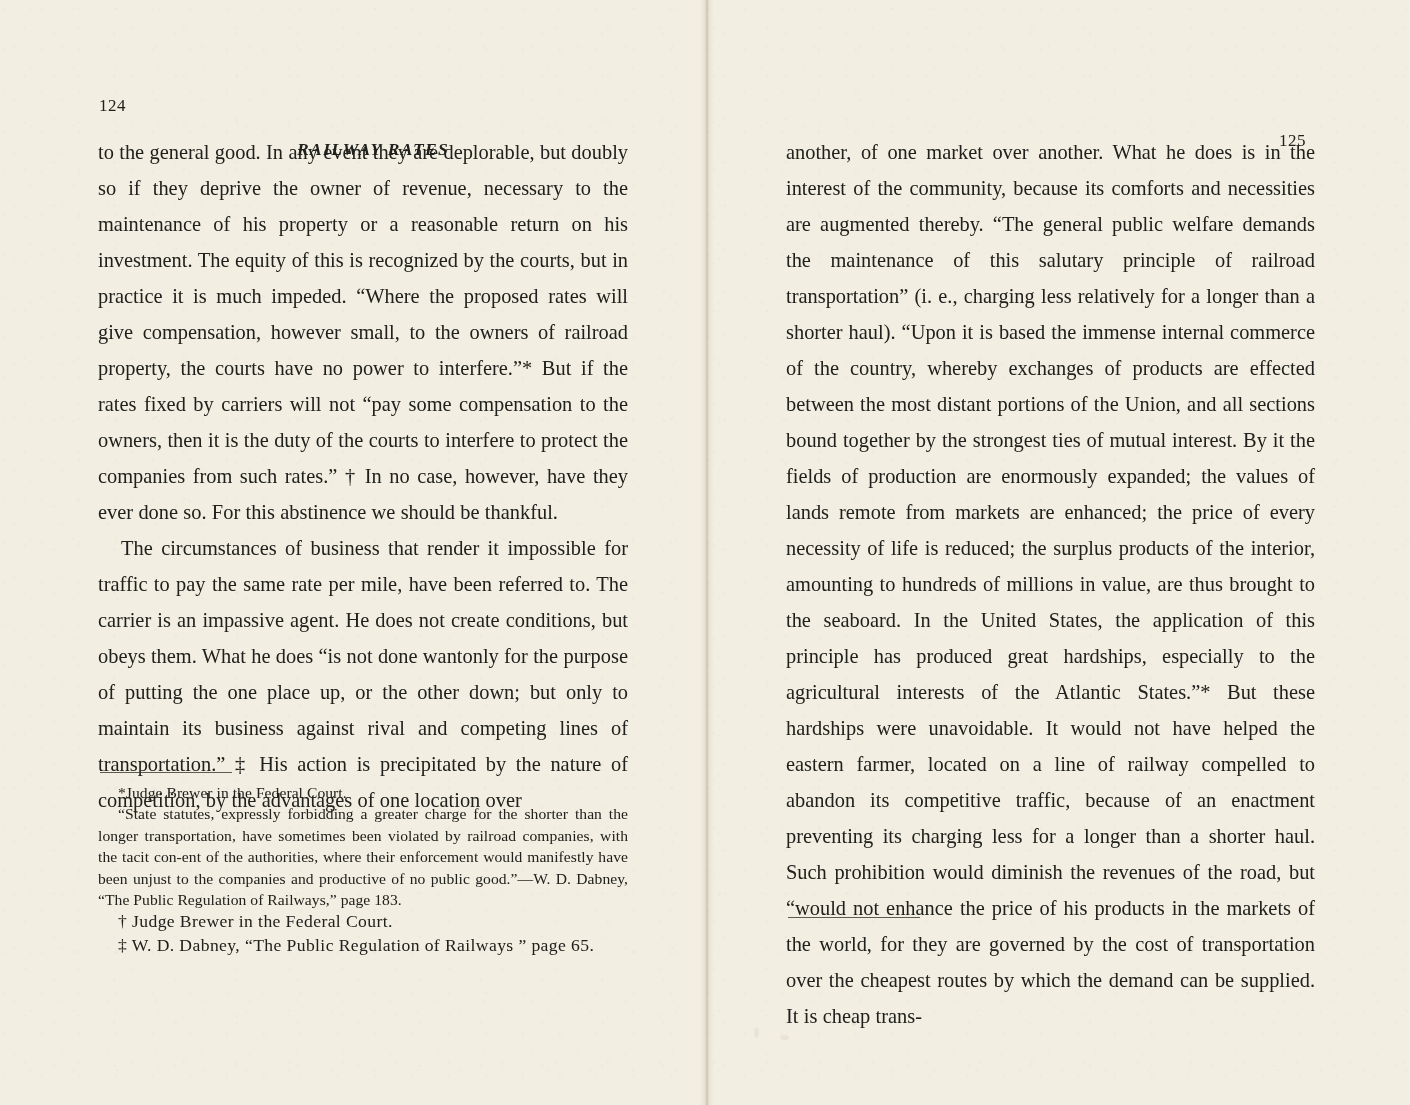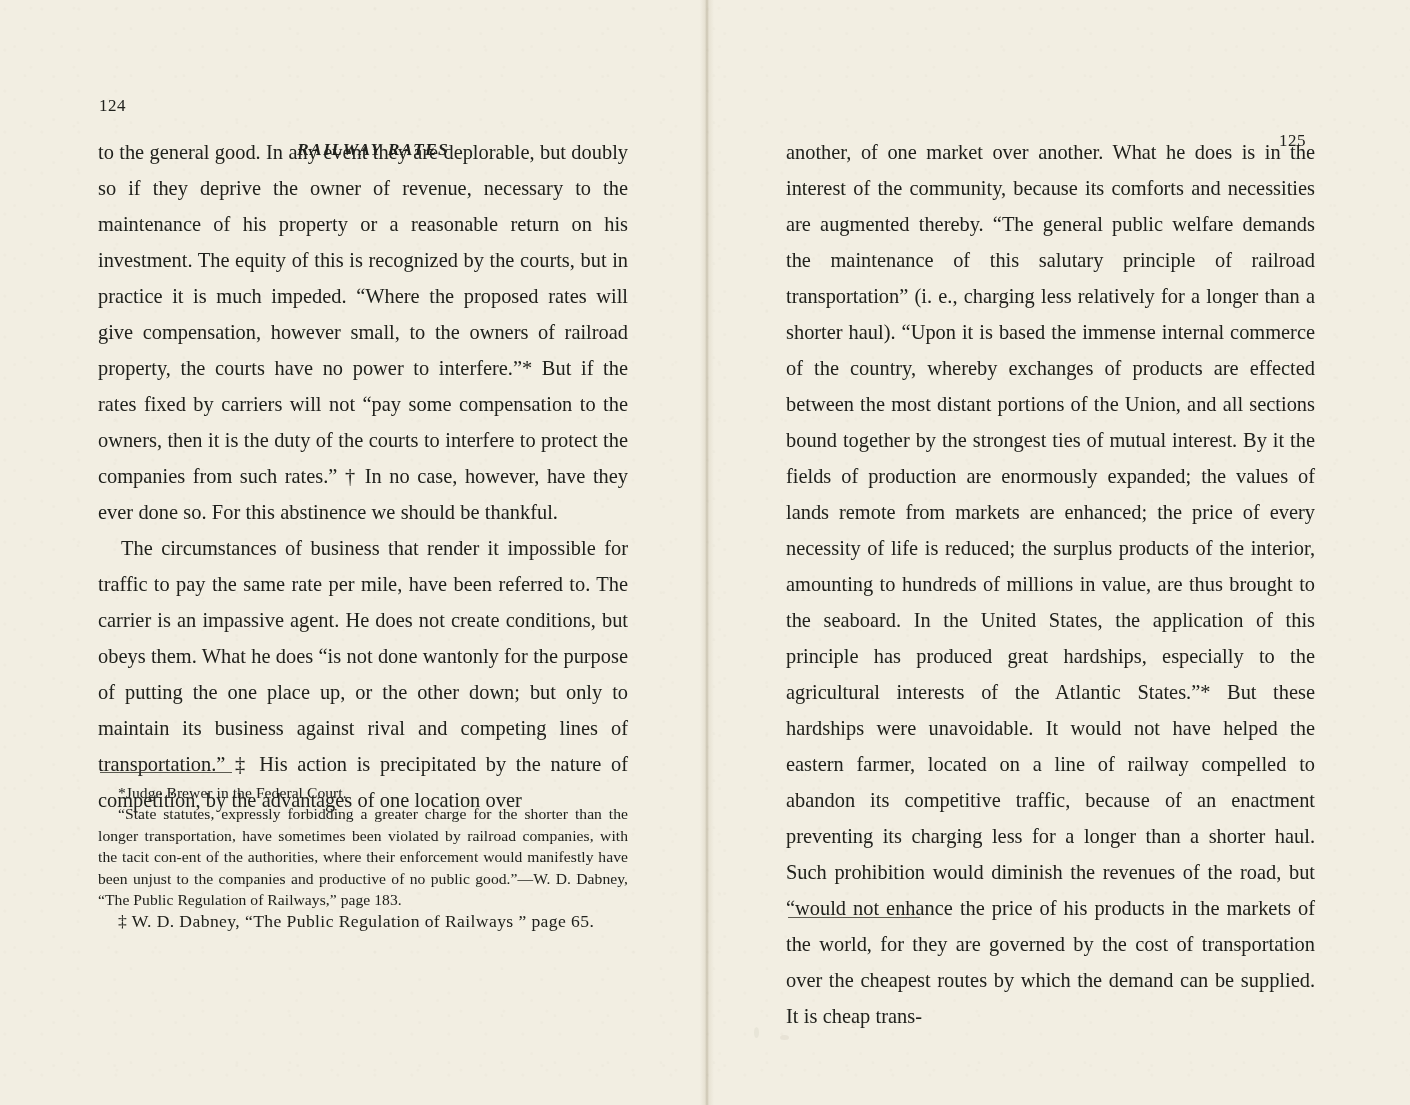--- a/index.html
+++ b/index.html
@@ -153,20 +153,21 @@
 
     <div class="textblock">
       <p>to the general good.   In any event they are deplorable, but doubly so if they deprive the owner of revenue, necessary to the maintenance of his property or a reasonable return on his investment.   The equity of this is recognized by the courts, but in practice it is much impeded.   “Where the proposed rates will give compensation, however small, to the owners of railroad property, the courts have no power to interfere.”*   But if the rates fixed by carriers will not “pay some compensation to the owners, then it is the duty of the courts to interfere to protect the companies from such rates.” †   In no case, however, have they ever done so.   For this abstinence we should be thankful.</p>
       <p class="indent">The circumstances of business that render it impossible for traffic to pay the same rate per mile, have been referred to.   The carrier is an impassive agent.   He does not create conditions, but obeys them.   What he does “is not done wantonly for the purpose of putting the one place up, or the other down; but only to maintain its business against rival and competing lines of transportation.” ‡   His action is precipitated by the nature of competition, by the advantages of one location over</p>
     </div>
 
     <div class="footnotes">
       <hr class="fn-rule">
       <p class="fn fn-small">*Judge Brewer in the Federal Court.</p>
       <p class="fn fn-small">“State statutes, expressly forbidding a greater charge for the shorter than the longer transportation, have sometimes been violated by railroad companies, with the tacit con-ent of the authorities, where their enforcement would manifestly have been unjust to the companies and productive of no public good.”—W. D. Dabney, “The Public Regulation of Railways,” page 183.</p>
+      <p class="fn fn-large fn-sym">† Judge Brewer in the Federal Court.</p>
       <p class="fn fn-large fn-sym">‡ W. D. Dabney, “The Public Regulation of Railways ” page 65.</p>
     </div>
   </div>
 
   <div id="page-right" class="page">
     <div class="folio">125</div>
 
     <div class="textblock">
       <p>another, of one market over another.   What he does is in the interest of the community, because its comforts and necessities are augmented thereby. “The general public welfare demands the maintenance of this salutary principle of railroad transportation” (i. e., charging less relatively for a longer than a shorter haul).   “Upon it is based the immense internal commerce of the country, whereby exchanges of products are effected between the most distant portions of the Union, and all sections bound together by the strongest ties of mutual interest. By it the fields of production are enormously expanded; the values of lands remote from markets are enhanced; the price of every necessity of life is reduced; the surplus products of the interior, amounting to hundreds of millions in value, are thus brought to the seaboard.   In the United States, the application of this principle has produced great hardships, especially to the agricultural interests of the Atlantic States.”*   But these hardships were unavoidable.   It would not have helped the eastern farmer, located on a line of railway compelled to abandon its competitive traffic, because of an enactment preventing its charging less for a longer than a shorter haul.   Such prohibition would diminish the revenues of the road, but “would not enhance the price of his products in the markets of the world, for they are governed by the cost of transportation over the cheapest routes by which the demand can be supplied.   It is cheap trans-</p>
     </div>

